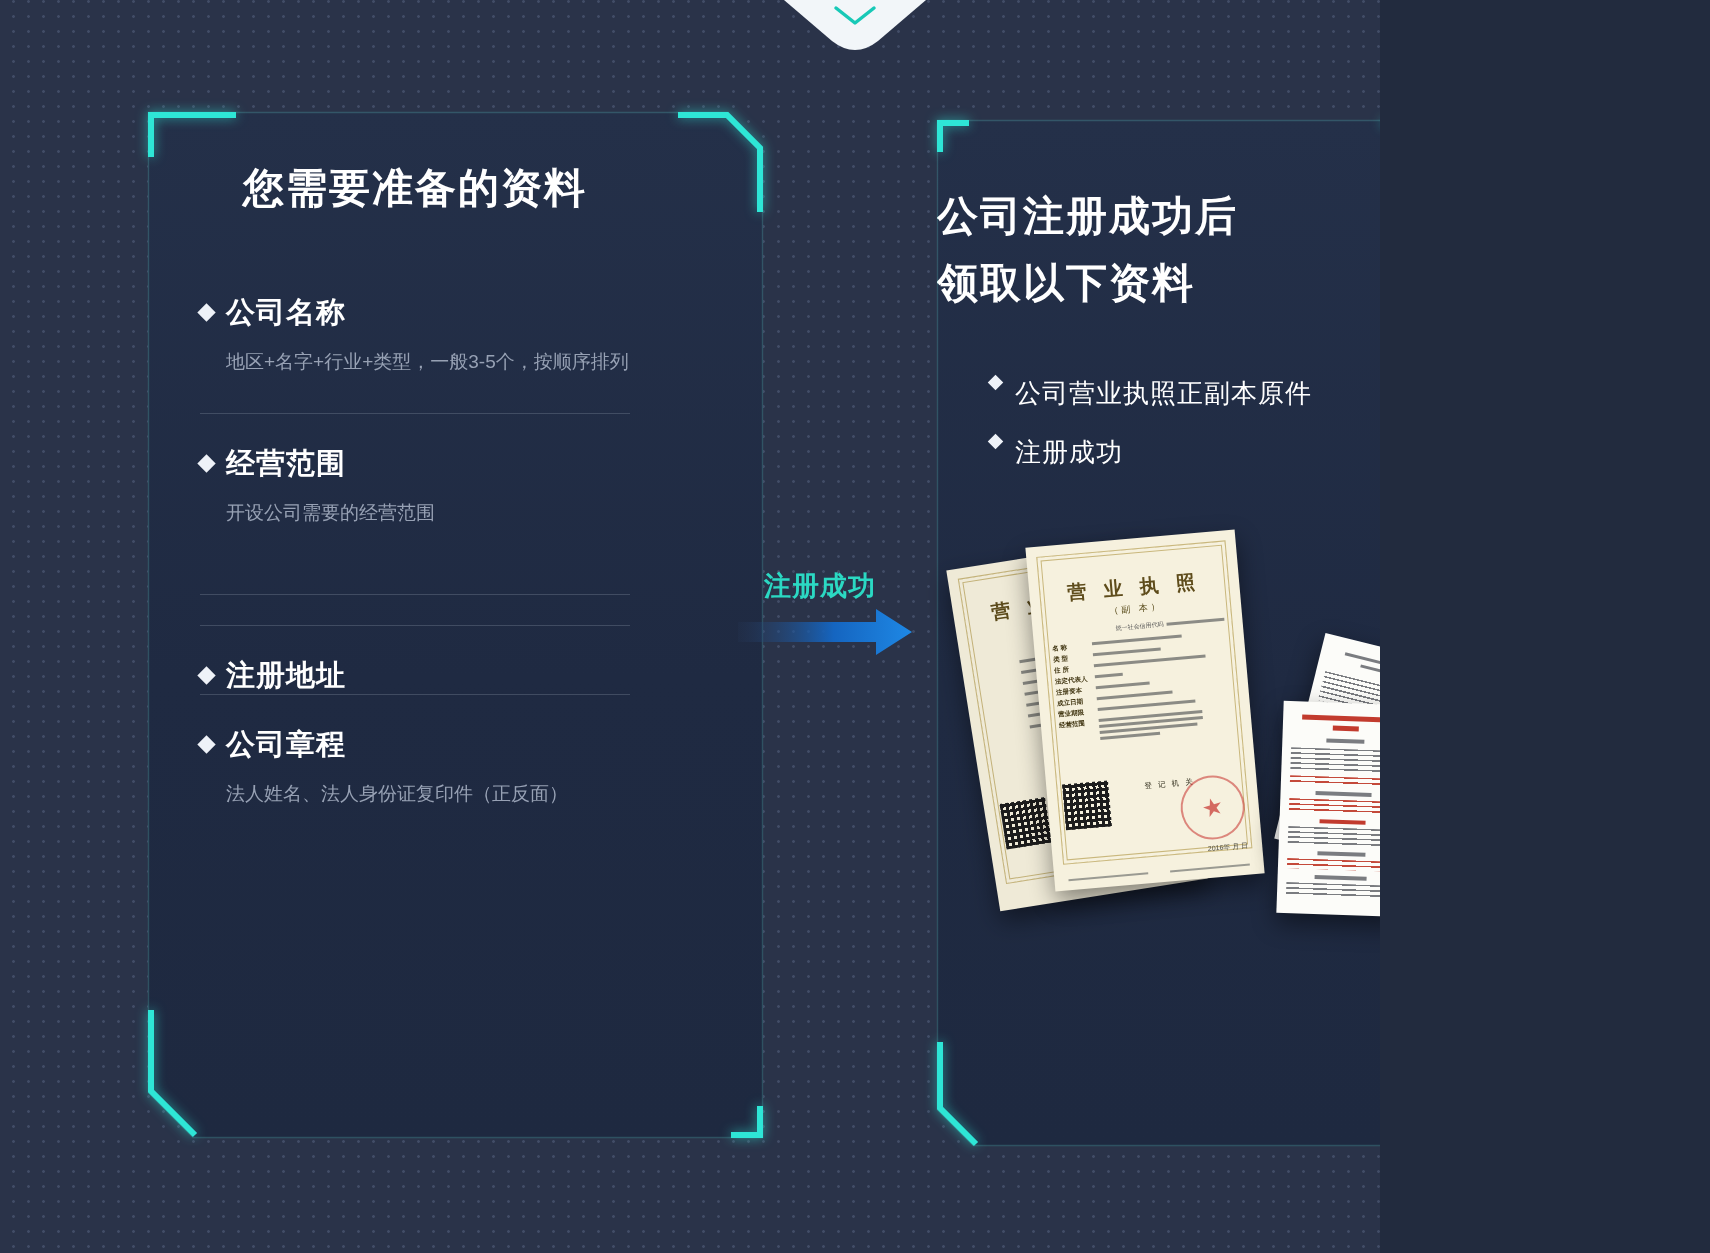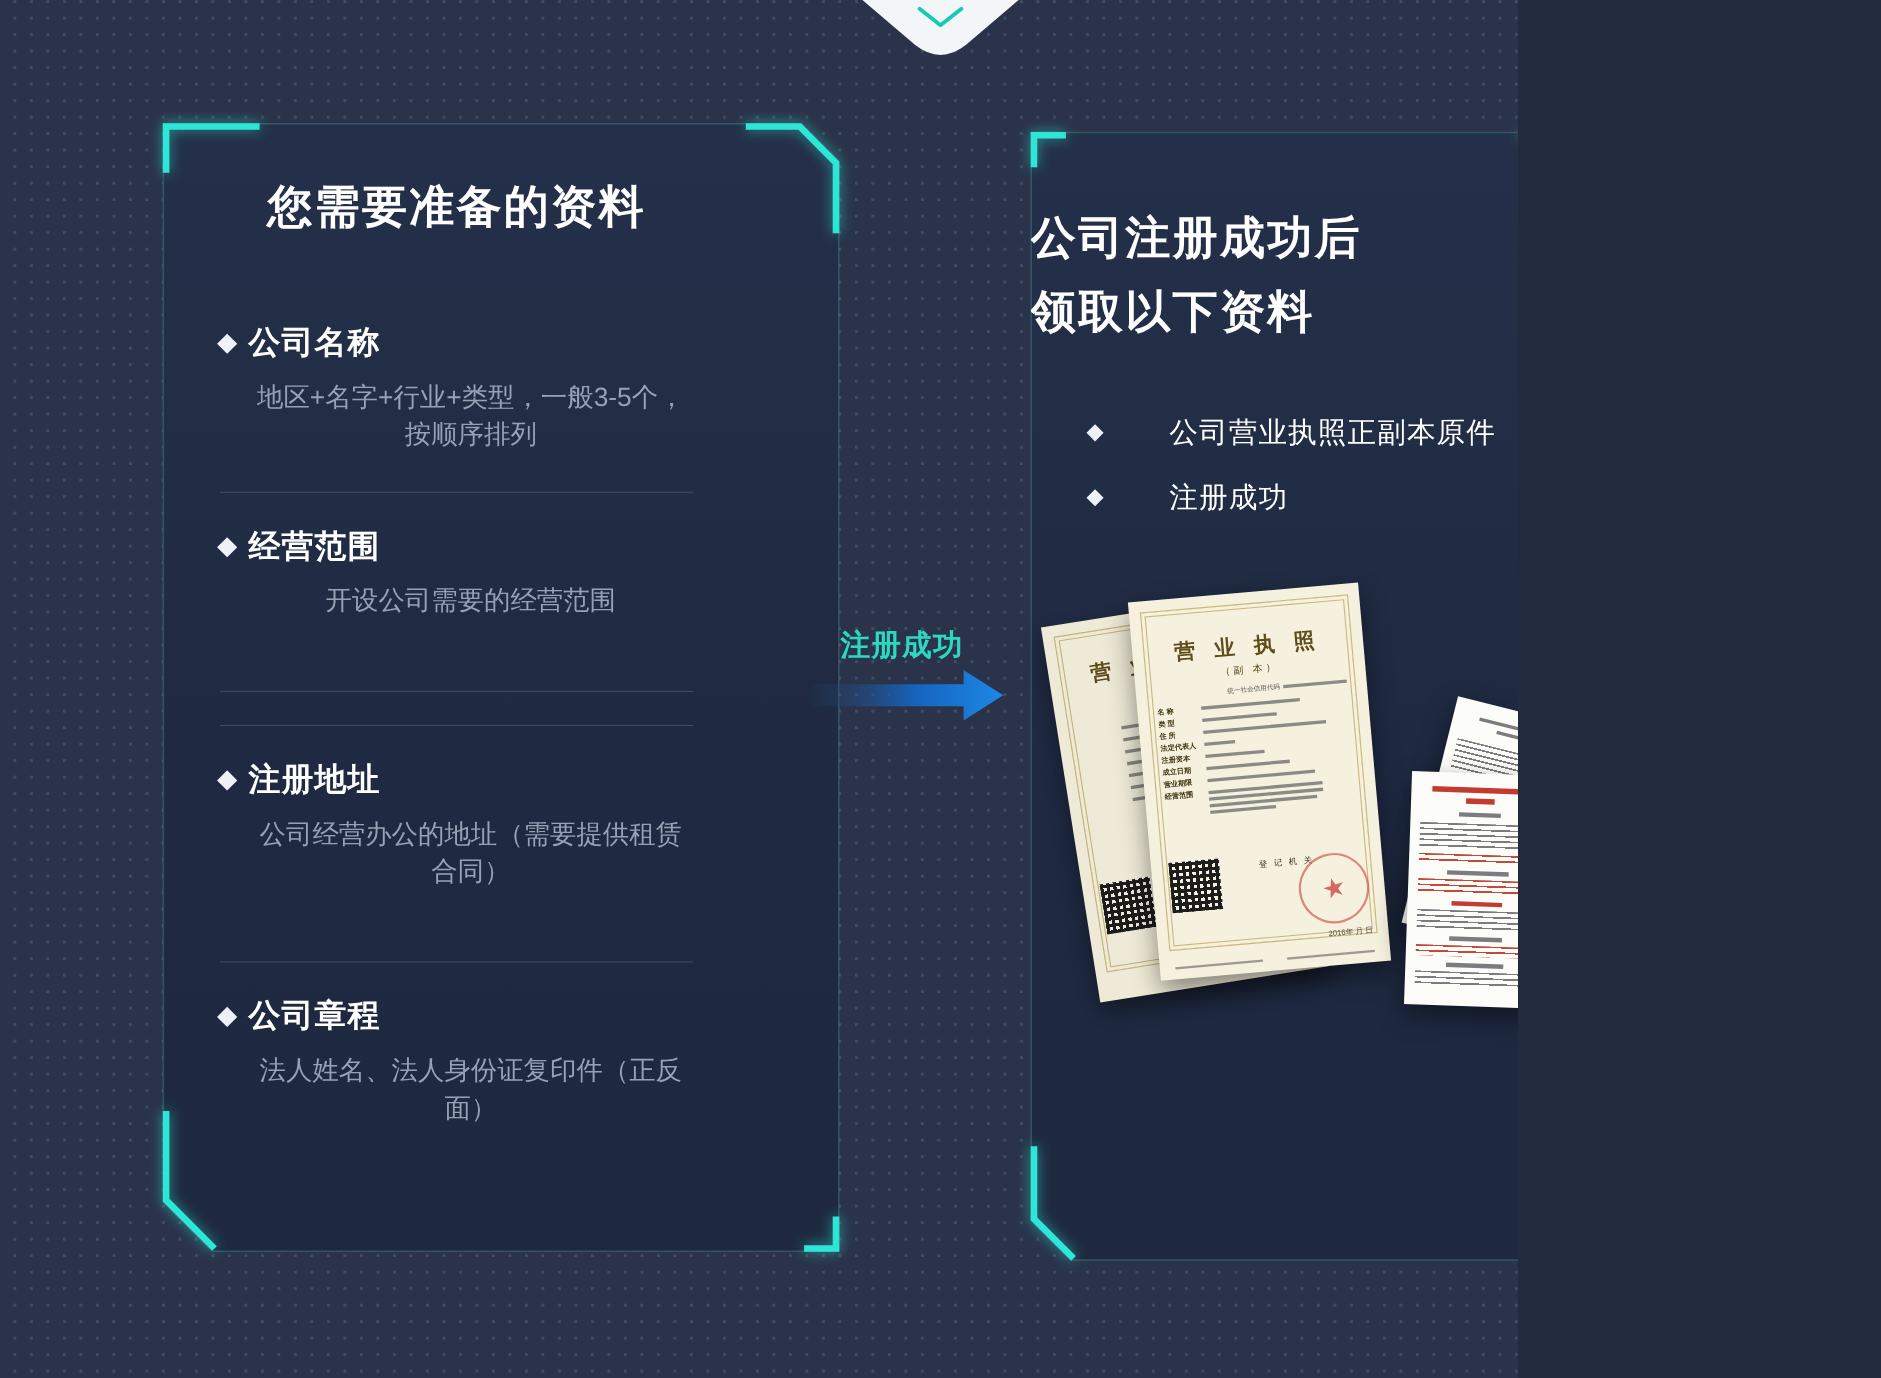--- a/index.html
+++ b/index.html
@@ -22,35 +22,35 @@
   .pframe .accent{fill:none;stroke:#2ee6d6;stroke-width:6;filter:drop-shadow(0 0 6px rgba(46,230,214,0.65));}
 
   
   .lp-content{position:absolute;left:52px;top:0;width:430px;}
   .p-title{margin-top:50px;text-align:center;font-size:41px;line-height:52px;
     font-weight:700;color:#ffffff;letter-spacing:2px;}
   .items{margin-top:79px;}
   .item-head{display:flex;align-items:center;}
   .diamond{width:13px;height:13px;background:#eef2f8;transform:rotate(45deg);flex:0 0 13px;}
   .item-label{margin-left:13px;font-size:29px;line-height:38px;color:#ffffff;font-weight:600;letter-spacing:1px;}
-  .item-desc{margin:14px 0 34px 26px;font-size:24px;line-height:34px;color:#97a1b4;text-align:center;}
+  .item-desc{margin:14px 0 34px 26px;font-size:19px;line-height:34px;color:#97a1b4;}
   .item.roomy .item-desc{margin-bottom:64px;}
   .divider{height:1px;background:rgba(151,161,180,0.28);margin-bottom:30px;}
 
   
   .connector-label{position:absolute;left:700px;top:568px;width:240px;text-align:center;
     font-size:27px;font-weight:600;letter-spacing:1px;color:#2bd9c3;}
   .arrow-svg{position:absolute;left:738px;top:606px;}
 
   
   .rp-content{position:absolute;left:0;top:0;width:536px;}
   .rp-title{margin-top:63px;text-align:left;font-size:41px;line-height:67px;
     font-weight:700;color:#ffffff;letter-spacing:2px;}
   .rp-items{margin:60px 0 0 53px;}
-  .rp-item{display:flex;align-items:center;margin-bottom:27px;gap:48px;}
+  .rp-item{display:flex;align-items:flex-start;margin-bottom:27px;}
   .rp-item .diamond{width:11px;height:11px;flex:0 0 11px;}
   .rp-item-label{margin-left:14px;font-size:26px;line-height:32px;color:#ffffff;font-weight:500;letter-spacing:1px;}
 
   
   .doc{position:absolute;box-shadow:0 10px 24px rgba(0,0,0,0.45);}
   .license{width:210px;height:345px;background:#f6f1de;}
   .license.back{left:972px;top:552px;transform:rotate(-9deg);filter:brightness(0.97);}
   .license.front{left:1040px;top:538px;transform:rotate(-5deg);}
   .lic-frame{position:absolute;left:10px;right:10px;top:10px;bottom:26px;
     border:1px solid #c9b77c;box-shadow:inset 0 0 0 3px #f6f1de,inset 0 0 0 4px #c9b77c;}
@@ -119,21 +119,20 @@
         </div>
         <div class="divider"></div>
 
         <div class="divider"></div>
 
         <div class="item roomy">
           <div class="item-head">
             <span class="diamond"></span>
             <span class="item-label">注册地址</span>
           </div>
-          <div class="item-desc">公司经营办公的地址（需要提供租赁合同）</div>
         </div>
         <div class="divider"></div>
 
         <div class="item">
           <div class="item-head">
             <span class="diamond"></span>
             <span class="item-label">公司章程</span>
           </div>
           <div class="item-desc">法人姓名、法人身份证复印件（正反面）</div>
         </div>

